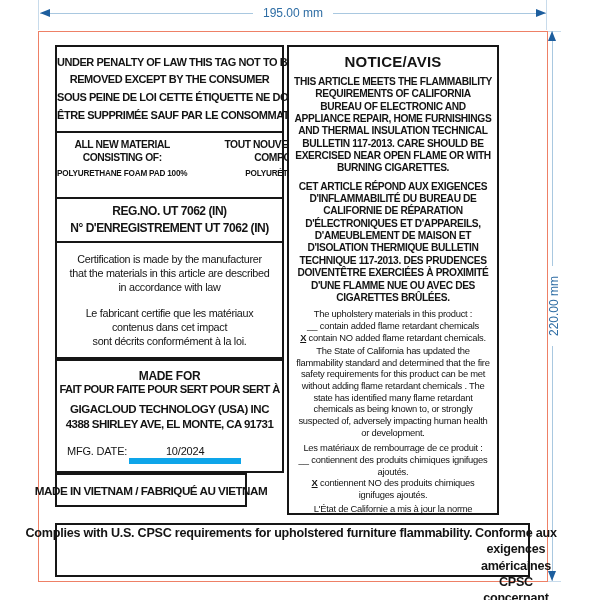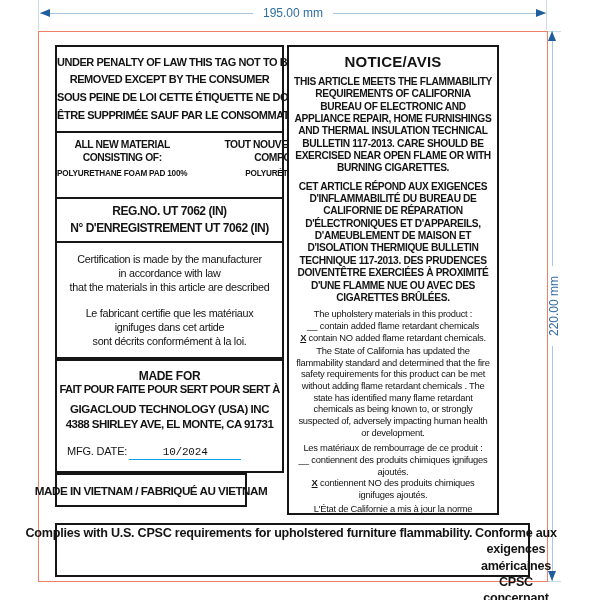--- a/index.html
+++ b/index.html
@@ -30,22 +30,22 @@
   .reg-line{font-weight:bold;font-size:12px;line-height:1.45;letter-spacing:-0.45px;white-space:nowrap;}
   #box-cert{left:55px;top:241px;width:229px;height:118px;display:flex;flex-direction:column;
       justify-content:center;gap:12px;text-align:center;}
   .cert-line{font-size:10.8px;line-height:1.3;letter-spacing:-0.3px;white-space:nowrap;}
   #box-madefor{left:55px;top:359px;width:229px;height:114px;text-align:center;padding-top:8px;}
   .mf-title{font-weight:bold;font-size:12px;letter-spacing:-0.3px;}
   .mf-fr{font-weight:bold;font-size:11.2px;letter-spacing:-0.6px;white-space:nowrap;}
   .mf-company{font-weight:bold;font-size:11.5px;margin-top:8px;letter-spacing:-0.45px;white-space:nowrap;}
   .mf-address{font-weight:bold;font-size:11.5px;margin-top:3px;letter-spacing:-0.55px;white-space:nowrap;}
   .mfg-row{text-align:left;margin:15px 0 0 10px;font-size:11px;letter-spacing:-0.2px;}
-  .mfg-value{display:inline-block;min-width:112px;border-bottom:1px solid #0ea5e9;
-      text-align:center;margin-left:2px;padding-bottom:1px;font-family:Liberation Mono, monospace;}
+  .mfg-value{display:inline-block;min-width:112px;border-bottom:6px solid #0ea5e9;
+      text-align:center;margin-left:2px;padding-bottom:1px;}
   #box-origin{left:55px;top:473px;width:192px;height:34px;display:flex;align-items:center;justify-content:center;}
   .origin-text{font-weight:bold;font-size:11.7px;letter-spacing:-0.5px;white-space:nowrap;}
   
   #box-notice{left:287px;top:45px;width:212px;height:470px;padding:4px 5px;
       text-align:center;overflow:hidden;}
   .n-title{font-weight:bold;font-size:15px;margin-top:2px;letter-spacing:0.2px;}
   .n-bold{font-weight:bold;font-size:10.2px;line-height:1.21;letter-spacing:-0.35px;margin-top:6px;}
   .n-reg{font-size:9.4px;line-height:1.24;letter-spacing:-0.25px;}
   .n-intro{margin-top:4px;}
   .n-para{margin-top:2px;}
@@ -100,26 +100,26 @@
   </div>
 
   <div class="box" id="box-reg">
     <div class="reg-line">REG.NO. UT 7062 (IN)</div>
     <div class="reg-line">N° D'ENREGISTREMENT UT 7062 (IN)</div>
   </div>
 
   <div class="box" id="box-cert">
     <div>
       <div class="cert-line">Certification is made by the manufacturer</div>
+      <div class="cert-line">that the materials in this article are described</div>
       <div class="cert-line">in accordance with law</div>
-      <div class="cert-line">that the materials in this article are described</div>
     </div>
     <div>
       <div class="cert-line">Le fabricant certifie que les matériaux</div>
-      <div class="cert-line">ignifuges dans cet artide</div>
+      <div class="cert-line">contenus dans cet impact</div>
       <div class="cert-line">sont décrits conformément à la loi.</div>
     </div>
   </div>
 
   <div class="box" id="box-madefor">
     <div class="mf-title">MADE FOR</div>
     <div class="mf-fr">FAIT POUR FAITE POUR SERT POUR SERT À</div>
     <div class="mf-company">GIGACLOUD TECHNOLOGY (USA) INC</div>
     <div class="mf-address">4388 SHIRLEY AVE, EL MONTE, CA 91731</div>
     <div class="mfg-row">

